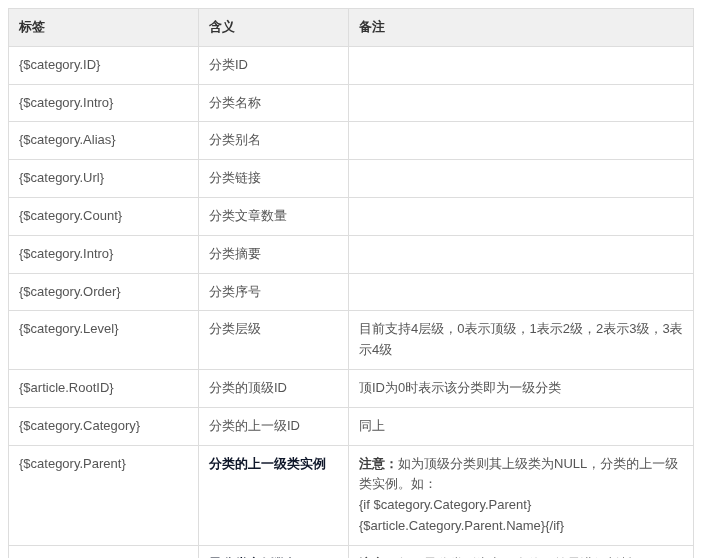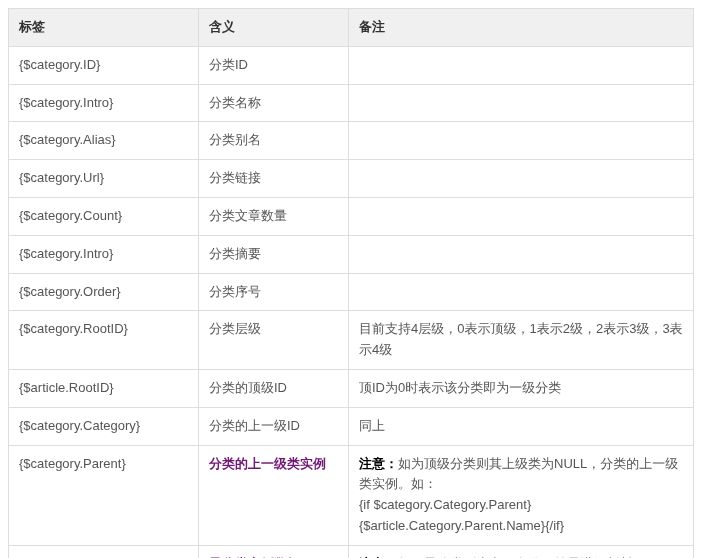--- a/index.html
+++ b/index.html
@@ -38,25 +38,25 @@
     }
     .col-tag {
       width: 190px;
     }
     .col-meaning {
       width: 150px;
       margin-left: 28px;
     }
     .bold {
       font-weight: bold;
-      color: #701a75;
+      color: #0f172a;
     }
     .note-label {
       font-weight: bold;
-      color: #000000;
+      color: #404040;
     }
   </style>
 </head>
 <body>
 
 <table>
   <thead>
     <tr>
       <th class="col-tag">标签</th>
       <th class="col-meaning">含义</th>
@@ -93,21 +93,21 @@
         <td class="col-tag">{$category.Intro}</td>
         <td class="col-meaning">分类摘要</td>
         <td></td>
       </tr>
       <tr>
         <td class="col-tag">{$category.Order}</td>
         <td class="col-meaning">分类序号</td>
         <td></td>
       </tr>
       <tr>
-        <td class="col-tag">{$category.RootID}</td>
+        <td class="col-tag">{$category.Level}</td>
         <td class="col-meaning">分类层级</td>
         <td>目前支持4层级，0表示顶级，1表示2级，2表示3级，3表示4级</td>
       </tr>
       <tr>
         <td class="col-tag">{$article.RootID}</td>
         <td class="col-meaning">分类的顶级ID</td>
         <td>顶ID为0时表示该分类即为一级分类</td>
       </tr>
       <tr>
         <td class="col-tag">{$category.Category}</td>

